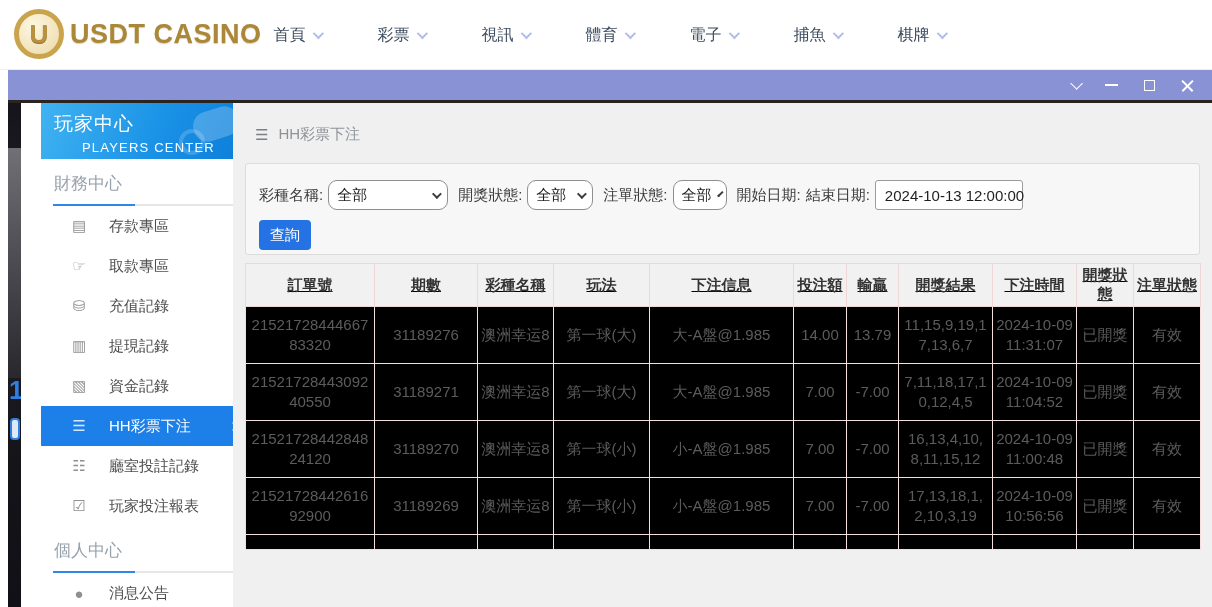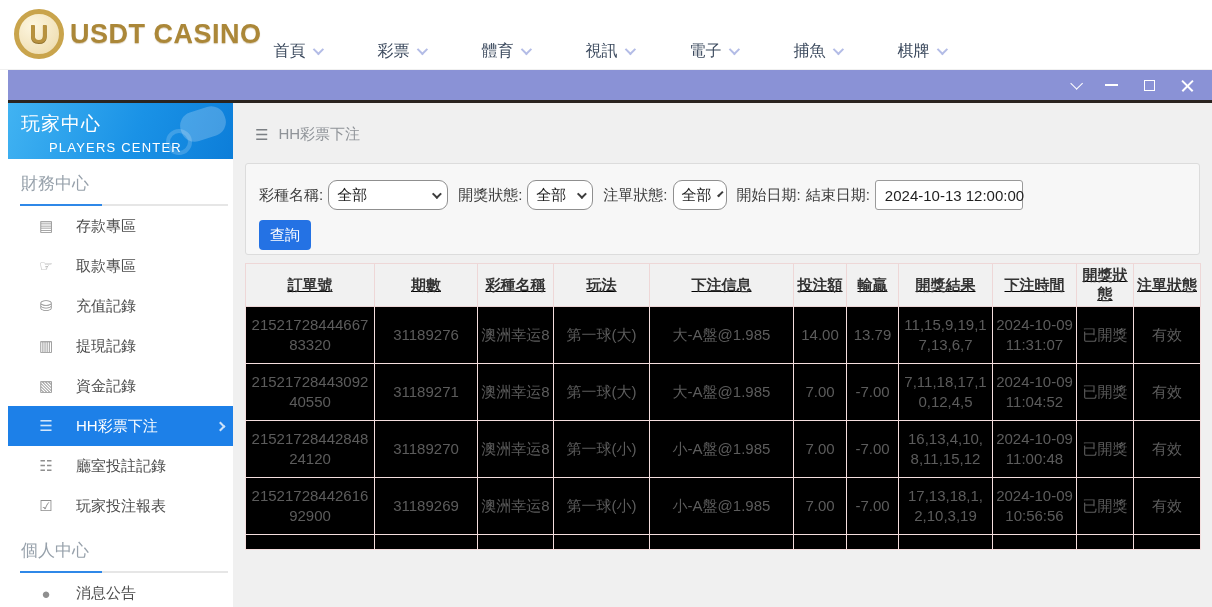--- a/index.html
+++ b/index.html
@@ -5,42 +5,42 @@
   * { margin:0; padding:0; box-sizing:border-box; }
   body { font-family:"Liberation Sans", sans-serif; background:#fff; }
   #canvas { position:relative; width:1212px; height:607px; overflow:hidden; background:#fff; }
 
   
   .topnav { position:absolute; left:0; top:0; width:1212px; height:70px; background:#fff; border-bottom:1px solid #f0f0f0; }
   .logo { position:absolute; left:14px; top:9px; display:flex; align-items:center; gap:6px; }
   .coin { width:50px; height:50px; border-radius:50%; border:5px solid #c9a44c; background:radial-gradient(circle at 35% 30%, #fdf6e0, #ecd9a8); display:flex; align-items:center; justify-content:center; box-shadow:0 0 0 1px #a5full,inset 0 0 4px #a5802c; }
   .coin span { font-size:26px; font-weight:bold; color:#b8923f; text-shadow:0 1px 0 #8f6f2a; }
   .logo-text { font-size:27px; font-weight:800; letter-spacing:.5px; color:#ab8738; text-shadow:0 1px 1px rgba(140,105,40,.35); }
-  .nav-items { position:absolute; left:245px; top:16px; height:70px; display:flex; }
+  .nav-items { position:absolute; left:245px; top:0; height:70px; display:flex; }
   .nav-item { width:104px; height:70px; display:flex; align-items:center; justify-content:center; gap:7px; cursor:pointer; font-size:16px; color:#3c4a5e; }
   .chev { display:inline-block; width:8px; height:8px; border-right:2px solid #b3bce6; border-bottom:2px solid #b3bce6; transform:rotate(45deg) translateY(-2px); }
 
   
   .titlebar { position:absolute; left:8px; top:70px; width:1204px; height:30px; background:#8a92d6; display:flex; align-items:center; justify-content:flex-end; gap:26px; padding-right:18px; }
   .tb-chev { width:9px; height:9px; border-right:1.6px solid #fff; border-bottom:1.6px solid #fff; transform:rotate(45deg) translateY(-3px); cursor:pointer; }
   .tb-min { width:13px; height:2px; background:#fff; cursor:pointer; }
   .tb-max { width:11px; height:11px; border:1.6px solid #fff; cursor:pointer; }
   .tb-close { position:relative; width:13px; height:13px; cursor:pointer; }
   .tb-close::before,.tb-close::after { content:""; position:absolute; left:-1px; top:6px; width:15px; height:1.6px; background:#fff; }
   .tb-close::before { transform:rotate(45deg); } .tb-close::after { transform:rotate(-45deg); }
   .dark-band { position:absolute; left:8px; top:100px; width:1204px; height:3px; background:#2a2420; }
 
   
   .page-strip { position:absolute; left:8px; top:103px; width:13px; height:504px; background:linear-gradient(#14141a, #23232b 30%, #141419 70%, #101016); overflow:hidden; }
   .strip-art { position:absolute; left:0; top:45px; width:13px; height:230px; background:linear-gradient(#8d8d92, #5d5d62 45%, #2c2c31); opacity:.75; }
   .strip-num { position:absolute; left:1px; top:272px; color:#2f7fe0; font-size:26px; font-weight:bold; }
   .strip-badge { position:absolute; left:2px; top:315px; width:10px; height:22px; border:2px solid #2f7fe0; border-radius:4px; background:#dfe9f5; }
 
   
-  .sidebar { position:absolute; left:8px; top:103px; width:232px; height:504px; background:#fff; overflow:hidden; }
+  .sidebar { position:absolute; left:21px; top:103px; width:232px; height:504px; background:#fff; overflow:hidden;padding-left:20px; }
   .sb-header { height:56px; background:linear-gradient(110deg, #41b3f2 0%, #1a92e6 55%, #0b7cd8 100%); color:#fff; padding:8px 0 0 13px; position:relative; overflow:hidden; }
   .sb-header .decor1 { position:absolute; right:14px; top:6px; width:46px; height:30px; border-radius:14px; background:rgba(255,255,255,.22); transform:rotate(-18deg); }
   .sb-header .decor2 { position:absolute; right:48px; top:26px; width:26px; height:26px; border-radius:50%; border:4px solid rgba(255,255,255,.18); }
   .sb-title { font-size:19px; letter-spacing:1px; position:relative; z-index:1; }
   .sb-sub { font-size:13px; letter-spacing:1.2px; margin-top:3px; position:relative; z-index:1;margin-left:28px; }
   .sb-section-title { color:#97a1ab; font-size:17px; padding:13px 12px 9px 13px; }
   .sb-underline { margin:0 12px; height:2px; background:#e6e6e6; position:relative; }
   .sb-underline::before { content:""; position:absolute; left:0; top:0; width:82px; height:2px; background:#2f88e8; }
   .sb-item { height:40px; display:flex; align-items:center; padding-left:28px; font-size:15px; color:#4d4d4d; cursor:pointer; }
   .sb-item .ico { width:20px; margin-right:20px; color:#8f8f8f; font-size:15px; text-align:center; flex:none; }
@@ -85,26 +85,26 @@
           <span>首頁</span>
           <i class="chev"></i>
         </div>
 
         <div class="nav-item">
           <span>彩票</span>
           <i class="chev"></i>
         </div>
 
         <div class="nav-item">
+          <span>視訊</span>
+          <i class="chev"></i>
+        </div>
+
+        <div class="nav-item">
           <span>體育</span>
-          <i class="chev"></i>
-        </div>
-
-        <div class="nav-item">
-          <span>視訊</span>
           <i class="chev"></i>
         </div>
 
         <div class="nav-item">
           <span>電子</span>
           <i class="chev"></i>
         </div>
 
         <div class="nav-item">
           <span>捕魚</span>

